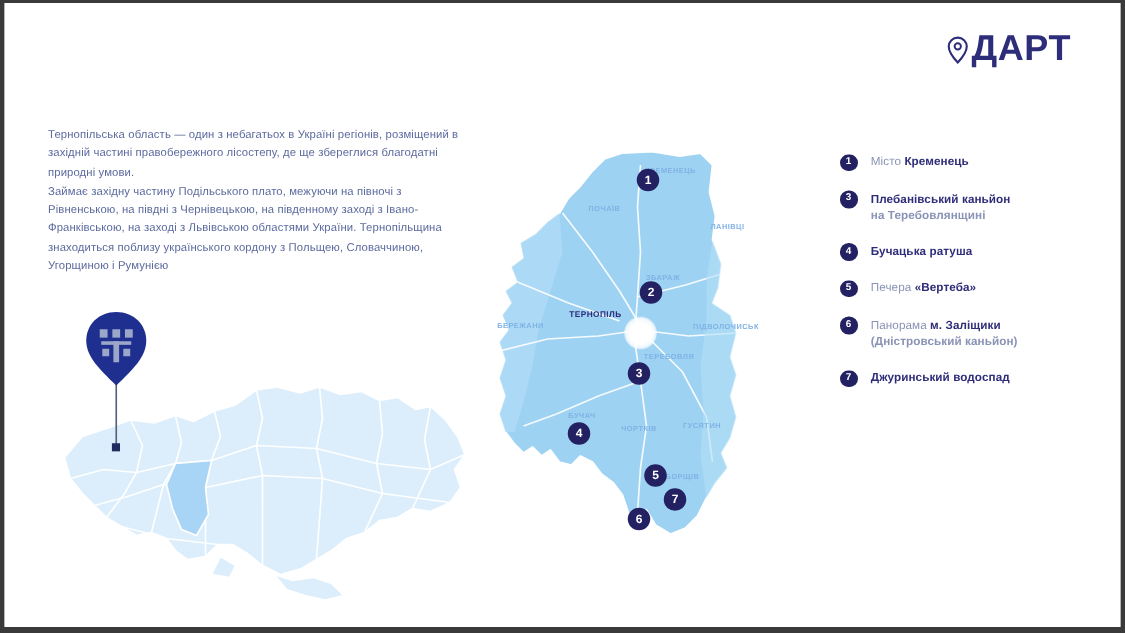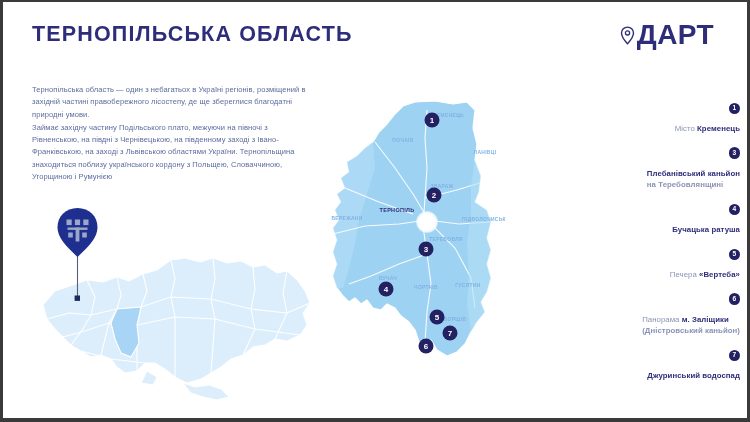--- a/index.html
+++ b/index.html
@@ -43,21 +43,21 @@
   .brand {
     position: absolute;
     right: 33px;
     top: 19px;
     display: flex;
     align-items: center;
     gap: 2px;
   }
   .brand-pin { display: block; width: 15px; height: 19px; }
   .brand-name {
-    font-size: 28px;
+    font-size: 24px;
     font-weight: bold;
     letter-spacing: 0.4px;
     color: #2e2d7a;
     line-height: 1;
   }
 
   
   .description {
     position: absolute;
     left: 29px;
@@ -138,24 +138,23 @@
 
   
   #legend {
     position: absolute;
     left: 557px;
     top: 100px;
     width: 180px;
   }
   .legend-item {
     display: flex;
-    align-items: flex-end;
+    align-items: flex-start;
     gap: 9px;
     margin-bottom: 12.5px;
-    flex-direction: column;
   }
   .legend-num {
     flex: 0 0 auto;
     width: 11.5px;
     height: 11.5px;
     border-radius: 50%;
     background: #232161;
     color: #ffffff;
     font-size: 6.6px;
     font-weight: bold;
@@ -173,21 +172,20 @@
   }
   .legend-text b { color: #2e2d7a; font-weight: bold; }
   .legend-text .sub { display: block; color: #8a93b5; font-weight: bold; }
 </style>
 </head>
 <body>
 
 <div id="screen">
   <div id="page">
 
-    <div class="page-title">ТЕРНОПІЛЬСЬКА ОБЛАСТЬ</div>
 
     <div class="brand">
       <span>
         <svg class="brand-pin" viewBox="0 0 15 19" xmlns="http://www.w3.org/2000/svg">
           <path d="M7.5 1.1c-3.3 0-6 2.6-6 5.9 0 4.3 6 10.7 6 10.7s6-6.4 6-10.7c0-3.3-2.7-5.9-6-5.9z" fill="none" stroke="#2e2d7a" stroke-width="1.4"></path>
           <circle cx="7.5" cy="6.9" r="2.1" fill="none" stroke="#2e2d7a" stroke-width="1.3"></circle>
         </svg>
       </span>
       <span class="brand-name">ДАРТ</span>
     </div>

